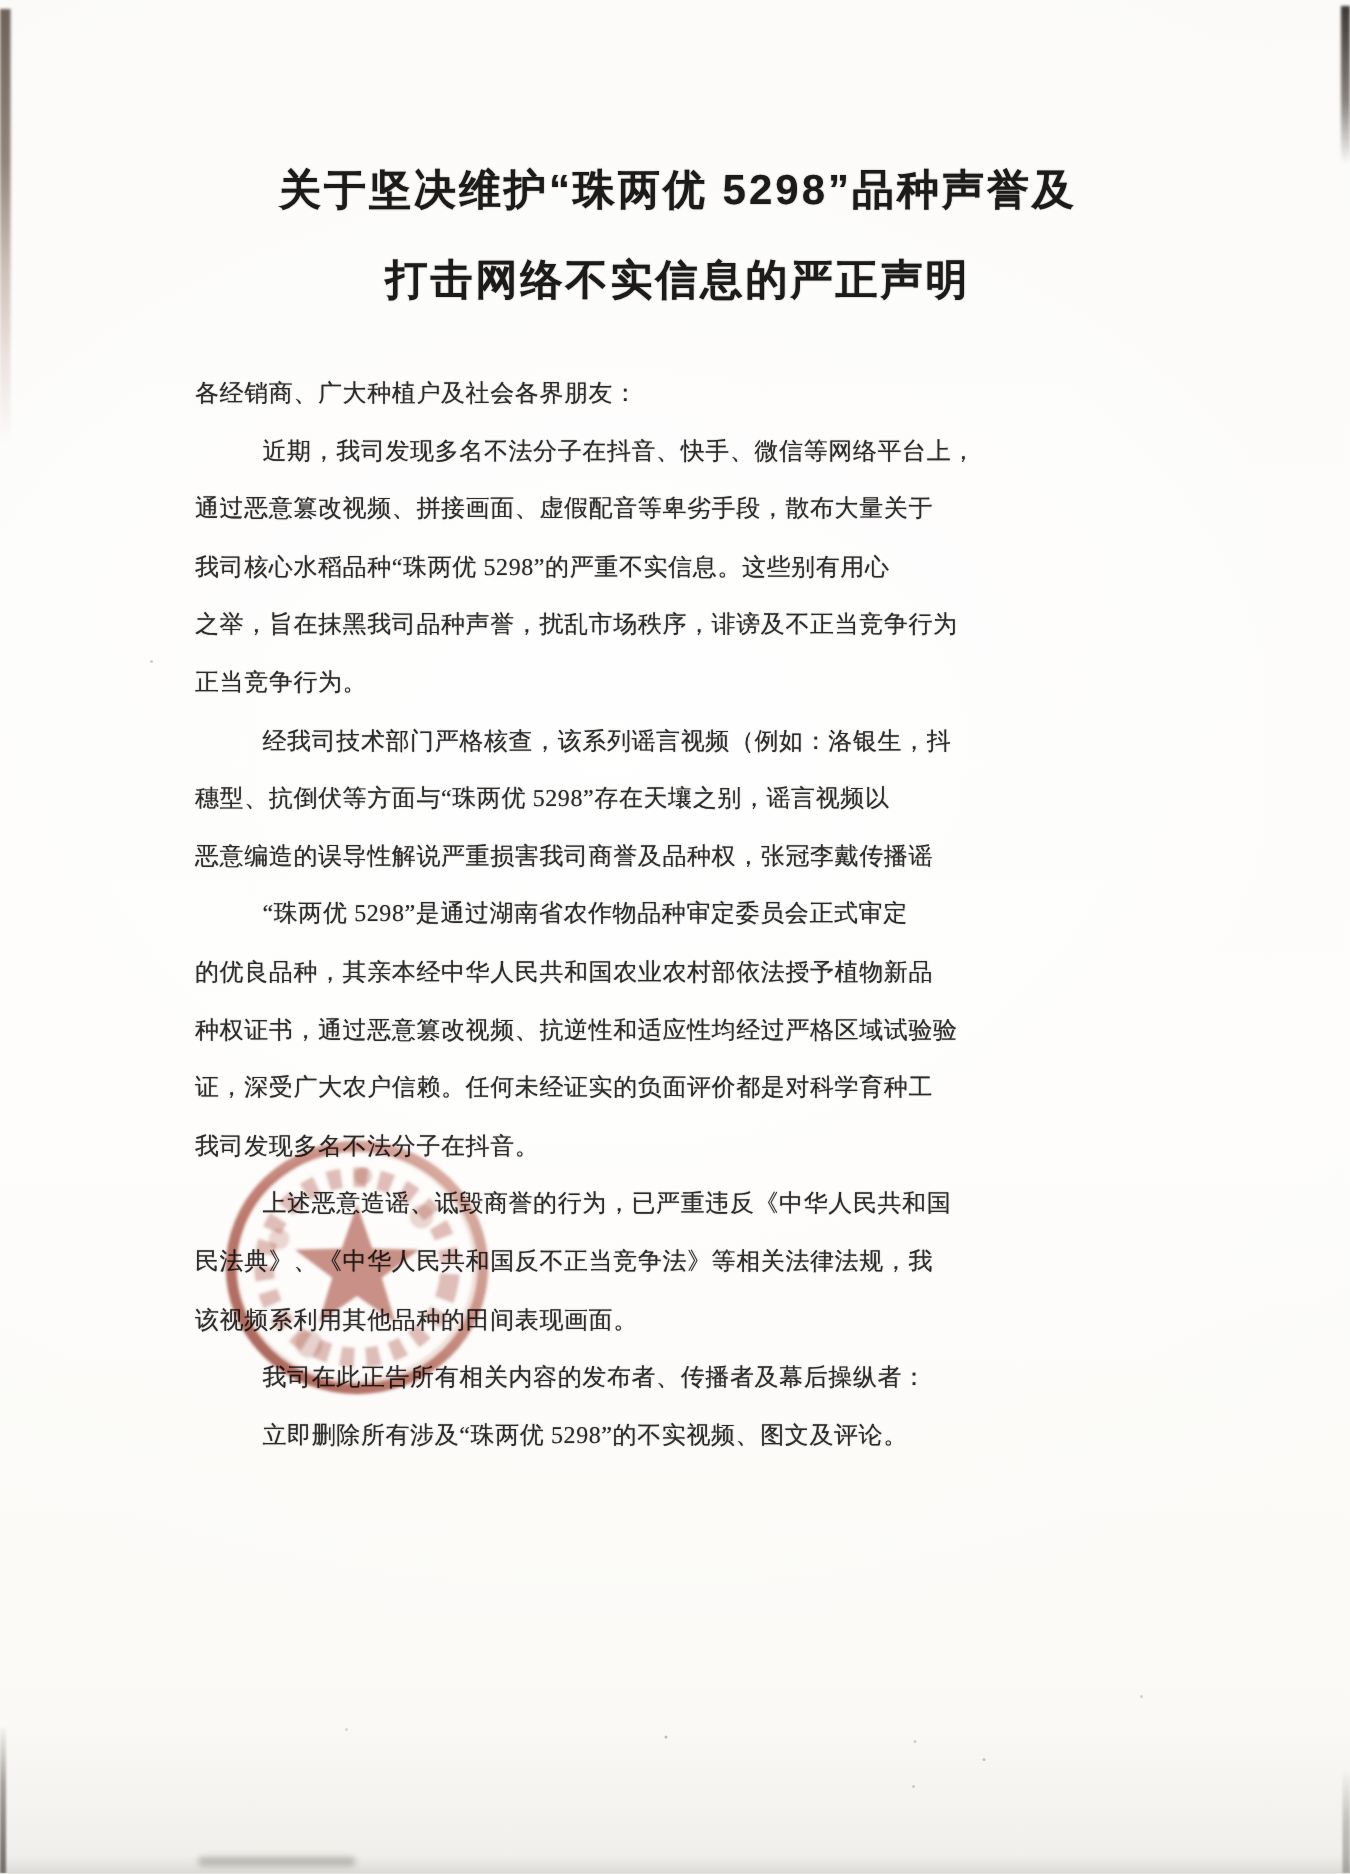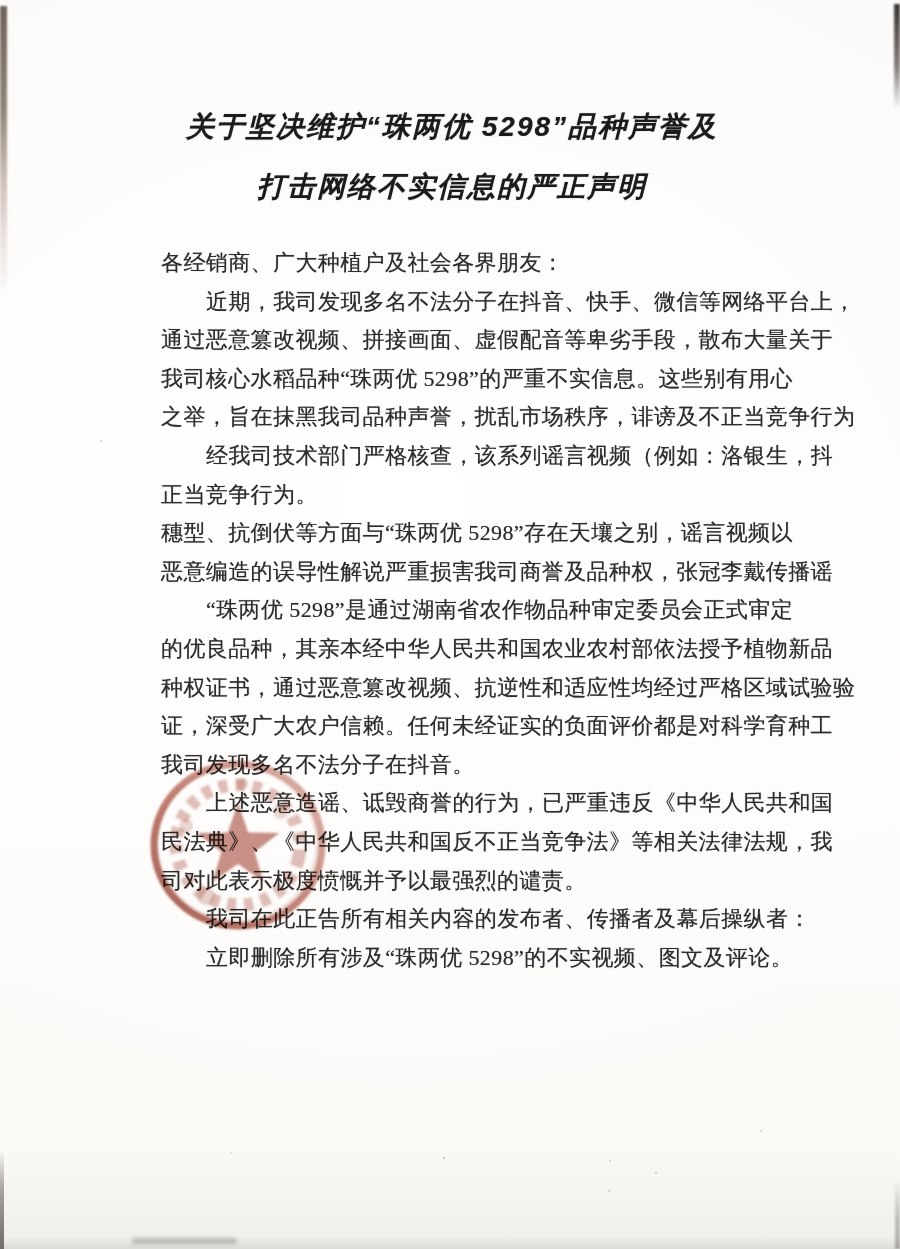--- a/index.html
+++ b/index.html
@@ -22,30 +22,28 @@
     text-align: center;
     color: #1c1b1a;
   }
   .title-line {
     height: 60px; line-height: 60px;
     font-family: "Liberation Sans", sans-serif;
     font-size: 28px; font-weight: 700;
     letter-spacing: 2px;
     text-shadow: 0 0 1px rgba(30,28,26,0.55);
     white-space: nowrap;
-    font-style: italic;
   }
 
   
   .doc-body {
     position: absolute;
     left: 130px; top: 244px; width: 648px;
     color: #2e2c2a;
-    font-size: 22px;
-    margin-left: 31px;
+    font-size: 16px;
   }
   .line {
     height: 38.6px; line-height: 38.6px;
     letter-spacing: 0.4px;
     white-space: nowrap;
     text-shadow: 0 0 0.8px rgba(46,44,42,0.6);
   }
   .line.indent { padding-left: 45px; }
 
   
@@ -113,32 +111,32 @@
     <div class="title-line">关于坚决维护“珠两优 5298”品种声誉及</div>
     <div class="title-line">打击网络不实信息的严正声明</div>
   </div>
 
   <div class="doc-body">
       <div class="line">各经销商、广大种植户及社会各界朋友：</div>
       <div class="line indent">近期，我司发现多名不法分子在抖音、快手、微信等网络平台上，</div>
       <div class="line">通过恶意篡改视频、拼接画面、虚假配音等卑劣手段，散布大量关于</div>
       <div class="line">我司核心水稻品种“珠两优 5298”的严重不实信息。这些别有用心</div>
       <div class="line">之举，旨在抹黑我司品种声誉，扰乱市场秩序，诽谤及不正当竞争行为</div>
+      <div class="line">正当竞争行为。</div>
       <div class="line indent">经我司技术部门严格核查，该系列谣言视频（例如：洛银生，抖</div>
-      <div class="line">正当竞争行为。</div>
       <div class="line">穗型、抗倒伏等方面与“珠两优 5298”存在天壤之别，谣言视频以</div>
       <div class="line">恶意编造的误导性解说严重损害我司商誉及品种权，张冠李戴传播谣</div>
       <div class="line indent">“珠两优 5298”是通过湖南省农作物品种审定委员会正式审定</div>
       <div class="line">的优良品种，其亲本经中华人民共和国农业农村部依法授予植物新品</div>
       <div class="line">种权证书，通过恶意篡改视频、抗逆性和适应性均经过严格区域试验验</div>
       <div class="line">证，深受广大农户信赖。任何未经证实的负面评价都是对科学育种工</div>
       <div class="line">我司发现多名不法分子在抖音。</div>
       <div class="line indent">上述恶意造谣、诋毁商誉的行为，已严重违反《中华人民共和国</div>
       <div class="line">民法典》、《中华人民共和国反不正当竞争法》等相关法律法规，我</div>
-      <div class="line">司对此表示极度愤慨并予以最强烈的谴责。</div>
+      <div class="line">该视频系利用其他品种的田间表现画面。</div>
       <div class="line indent">我司在此正告所有相关内容的发布者、传播者及幕后操纵者：</div>
       <div class="line indent">立即删除所有涉及“珠两优 5298”的不实视频、图文及评论。</div>
     </div>
 
   <svg class="seal" viewBox="0 0 186 180" xmlns="http://www.w3.org/2000/svg">
     <defs>
       <filter id="sblur" x="-20%" y="-20%" width="140%" height="140%">
         <feGaussianBlur stdDeviation="1.1"></feGaussianBlur>
       </filter>
       <linearGradient id="sfade" x1="0" y1="1" x2="1" y2="0">

